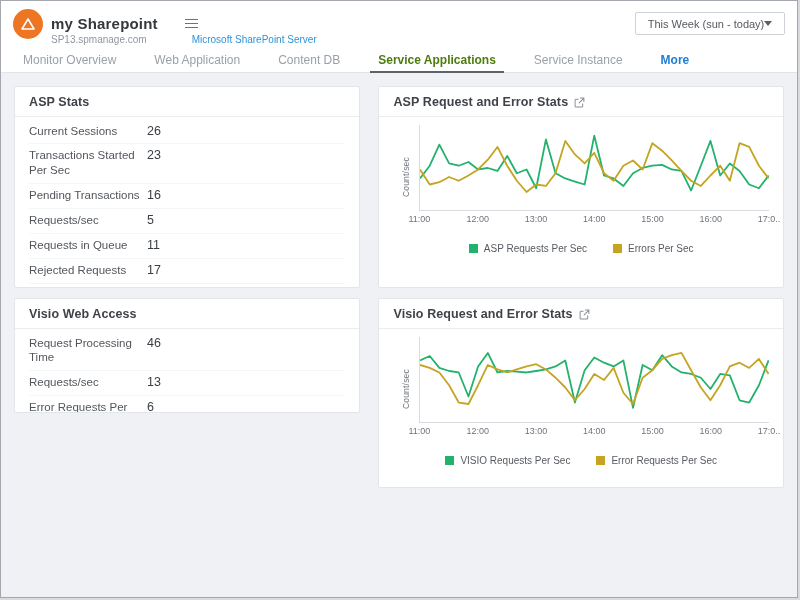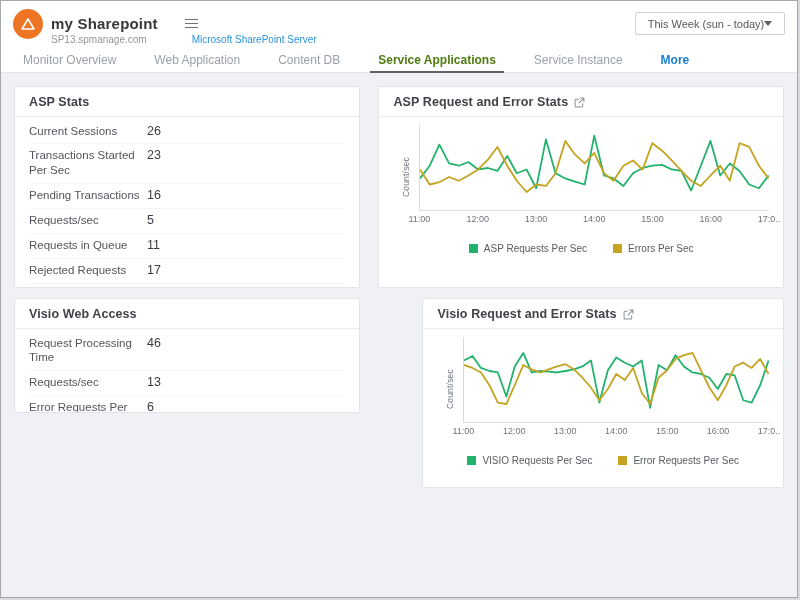--- a/index.html
+++ b/index.html
@@ -201,21 +201,21 @@
                 <span class="legend-label">ASP Requests Per Sec</span>
               </div>
               <div class="legend-item">
                 <span class="legend-swatch" style="background: rgb(196, 164, 33);"></span>
                 <span class="legend-label">Errors Per Sec</span>
               </div>
             </div>
         </div>
       </div>
 
-      <div class="panel" style="height:190px;margin-left:44px;">
+      <div class="panel" style="height:190px;">
         <div class="panel-title-row">
           <span class="panel-title">Visio Request and Error Stats</span>
           <span class="ext-link">
             <svg width="11" height="11" viewBox="0 0 12 12">
                 <path d="M4.5 2.5 H2 a.8.8 0 0 0-.8.8 V10 a.8.8 0 0 0 .8.8 h6.7 a.8.8 0 0 0 .8-.8 V7.5 M7 1.2 h3.8 V5 M10.6 1.4 L5.6 6.4" fill="none" stroke="#8a8f96" stroke-width="1.1" stroke-linecap="round"></path>
               </svg>
           </span>
         </div>
         <div class="chart-body">
           <div class="chart-flex">

